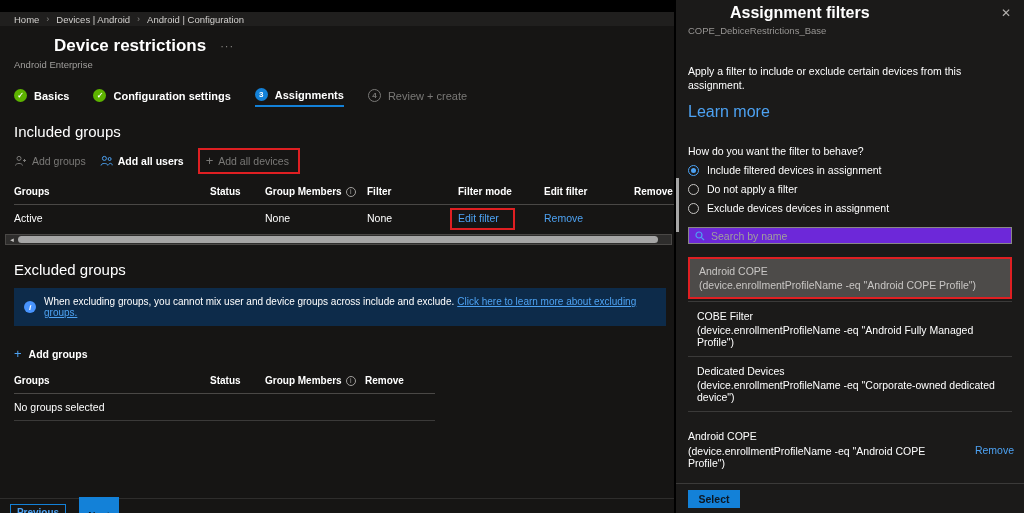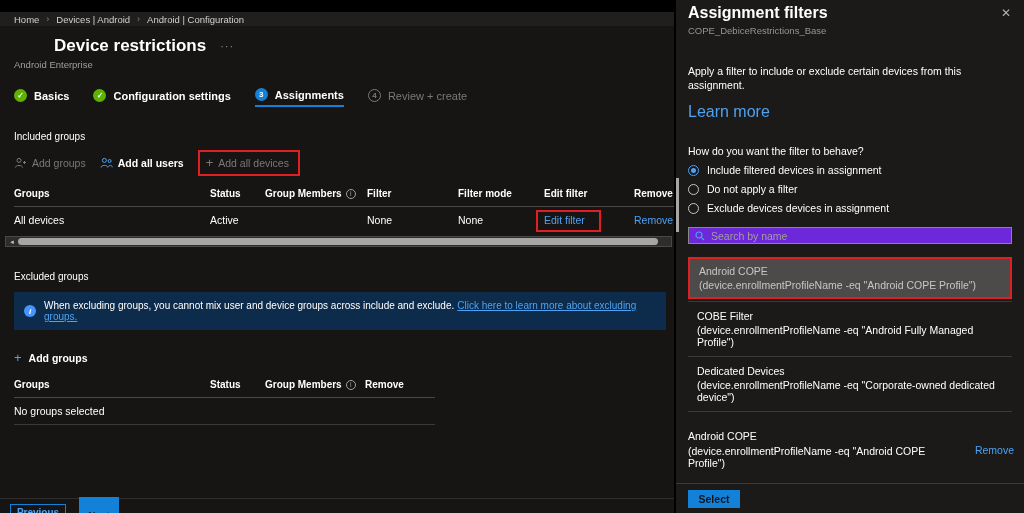--- a/index.html
+++ b/index.html
@@ -20,21 +20,21 @@
 
   .wizard { display:flex; align-items:center; gap:24px; margin-top:18px; }
   .step { display:flex; align-items:center; gap:7px; font-size:11px; font-weight:bold; padding-bottom:4px; }
   .step .circle { width:13px; height:13px; border-radius:50%; display:flex; align-items:center; justify-content:center; font-size:8px; font-weight:bold; }
   .step.done .circle { background:#5db300; color:#fff; }
   .step.current .circle { background:#1381d8; color:#fff; }
   .step.current { border-bottom:2px solid #1381d8; }
   .step.upcoming .circle { background:transparent; border:1px solid #7a7977; color:#7a7977; }
   .step.upcoming .step-label { color:#7a7977; font-weight:normal; }
 
-  .section-label { font-size:10px; color:#fff; margin-top:24px; }
+  .section-label { font-size:15px; color:#fff; margin-top:16px; }
 
   .actions { display:flex; align-items:center; gap:14px; margin-top:8px; height:26px; }
   .action-btn { display:flex; align-items:center; gap:5px; font-size:10.5px; cursor:pointer; }
   .action-btn.disabled { color:#7a7977; }
   .action-btn.enabled { color:#fff; font-weight:bold; }
   .red-wrap { border:2px solid #df1f22; padding:3px 9px 4px 6px; display:flex; align-items:center; }
 
   .inc-grid { display:grid; grid-template-columns:196px 55px 102px 91px 86px 90px 44px; width:660px; }
   .exc-grid { display:grid; grid-template-columns:196px 55px 100px 70px; width:421px; }
   .thead { font-size:10px; font-weight:bold; color:#fff; padding:6px 0 7px 0; }
@@ -55,21 +55,21 @@
 
   .add-groups2 { display:flex; align-items:center; gap:7px; margin-top:20px; font-size:10.5px; font-weight:bold; color:#fff; cursor:pointer; }
   .plus-blue { color:#4da2f2; font-size:13px; font-weight:normal; }
 
   .left-footer { position:absolute; left:0; bottom:0; width:674px; height:27px; border-top:1px solid #2e2d2c; background:#161514; display:flex; align-items:center; gap:13px; padding-left:10px; }
   .btn-outline { min-width:56px; height:17px; border:1px solid #1381d8; background:transparent; color:#4da2f2; font-size:10px; font-weight:bold; font-family:"Liberation Sans",sans-serif; cursor:pointer; }
   .btn-primary { min-width:40px; height:31px; border:none; background:#1381d8; color:#0c1722; font-size:10px; font-weight:bold; font-family:"Liberation Sans",sans-serif; cursor:pointer; padding:14px 8px; }
 
   
   .panel { position:absolute; left:676px; top:0; width:348px; height:513px; background:#1b1a19; padding:2px 12px 0 12px; }
-  .panel-title { font-size:16px; font-weight:bold; color:#fff; margin-top:2px; }
+  .panel-title { font-size:16px; font-weight:bold; color:#fff; margin-top:2px;margin-left:42px; }
   .panel-close { position:absolute; top:6px; right:13px; color:#b3b0ad; font-size:12px; cursor:pointer; }
   .panel-subtitle { font-size:9.5px; color:#979593; margin-top:3px; }
   .panel-desc { font-size:10.5px; color:#fff; margin-top:28px; line-height:1.35; }
   .panel-learnmore { font-size:16px; margin-top:11px; }
   .panel-question { font-size:10.5px; color:#fff; margin-top:24px; }
   .radio-row { display:flex; align-items:center; gap:8px; margin-top:7px; font-size:10.5px; color:#fff; cursor:pointer; }
   .radio { width:11px; height:11px; border-radius:50%; border:1px solid #c8c6c4; flex:0 0 auto; position:relative; }
   .radio.checked { border-color:#4da2f2; }
   .radio.checked::after { content:""; position:absolute; left:2px; top:2px; width:5px; height:5px; border-radius:50%; background:#4da2f2; }
 
@@ -176,21 +176,20 @@
         <div class="thead">Groups</div>
         <div class="thead">Status</div>
         <div class="thead"><span>Group Members</span><span class="info-glyph">i</span></div>
         <div class="thead">Filter</div>
         <div class="thead">Filter mode</div>
         <div class="thead">Edit filter</div>
         <div class="thead">Remove</div>
       </div>
 
       <div class="inc-grid">
-        <div class="cell">All devices</div>
         <div class="cell">Active</div>
         <div class="cell"></div>
         <div class="cell">None</div>
         <div class="cell">None</div>
         <div class="cell"><span class="redbox-inline"><span class="link">Edit filter</span></span></div>
         <div class="cell"><span class="link">Remove</span></div>
       </div>
 
       <div class="hscroll">
         <div class="arrow">◂</div>

